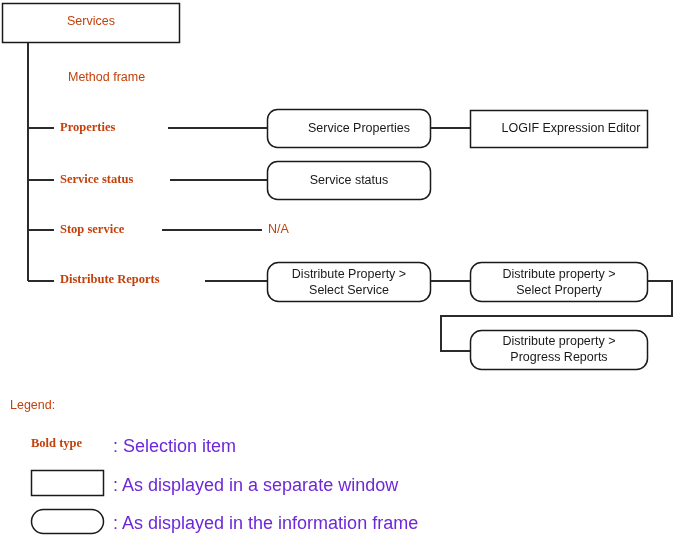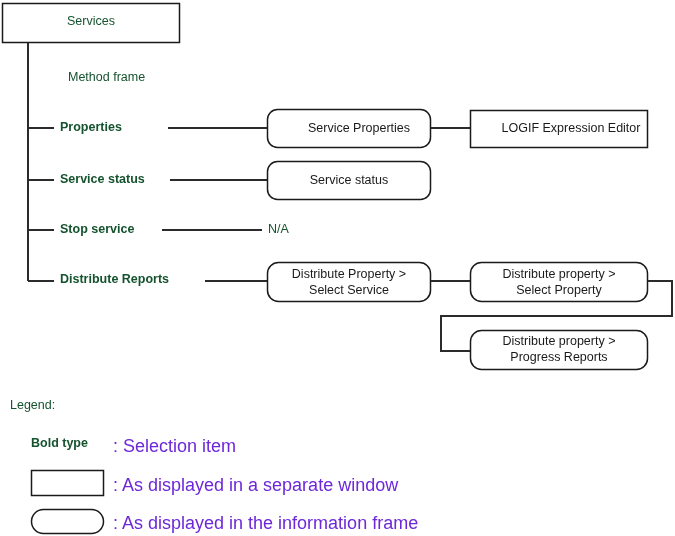--- a/index.html
+++ b/index.html
@@ -51,25 +51,26 @@
     position: absolute;
     left: 0;
     top: 0;
     width: 675px;
     height: 536px;
   }
   .lbl {
     position: absolute;
     font-size: 12.5px;
     line-height: 15px;
-    color: #14532d;
+    color: #c2410c;
     white-space: nowrap;
   }
   .lbl.bold {
     font-weight: bold;
+    font-family: Liberation Serif, serif;
   }
 
   
   .root-title {
     left: 2px;
     top: 14px;
     width: 178px;
     text-align: center;
   }
 

